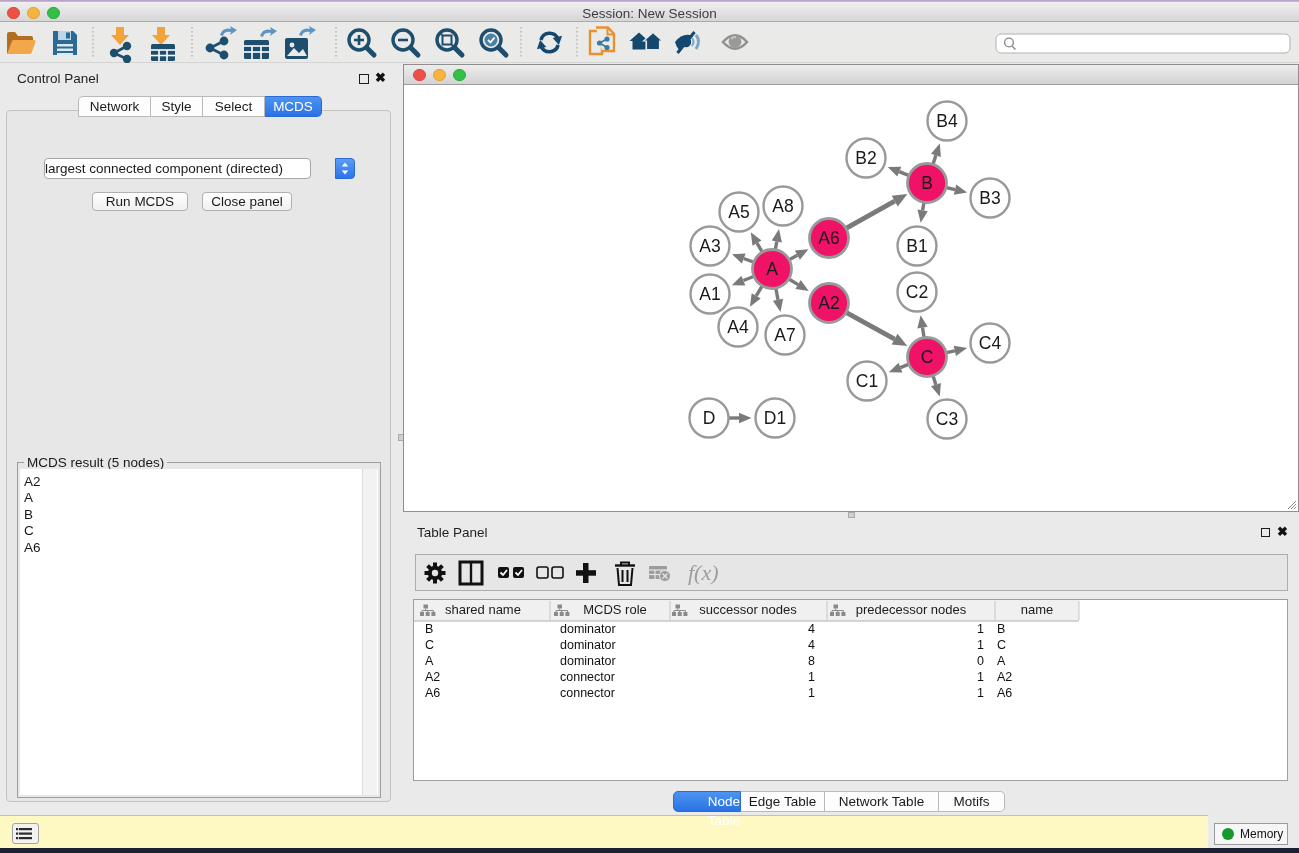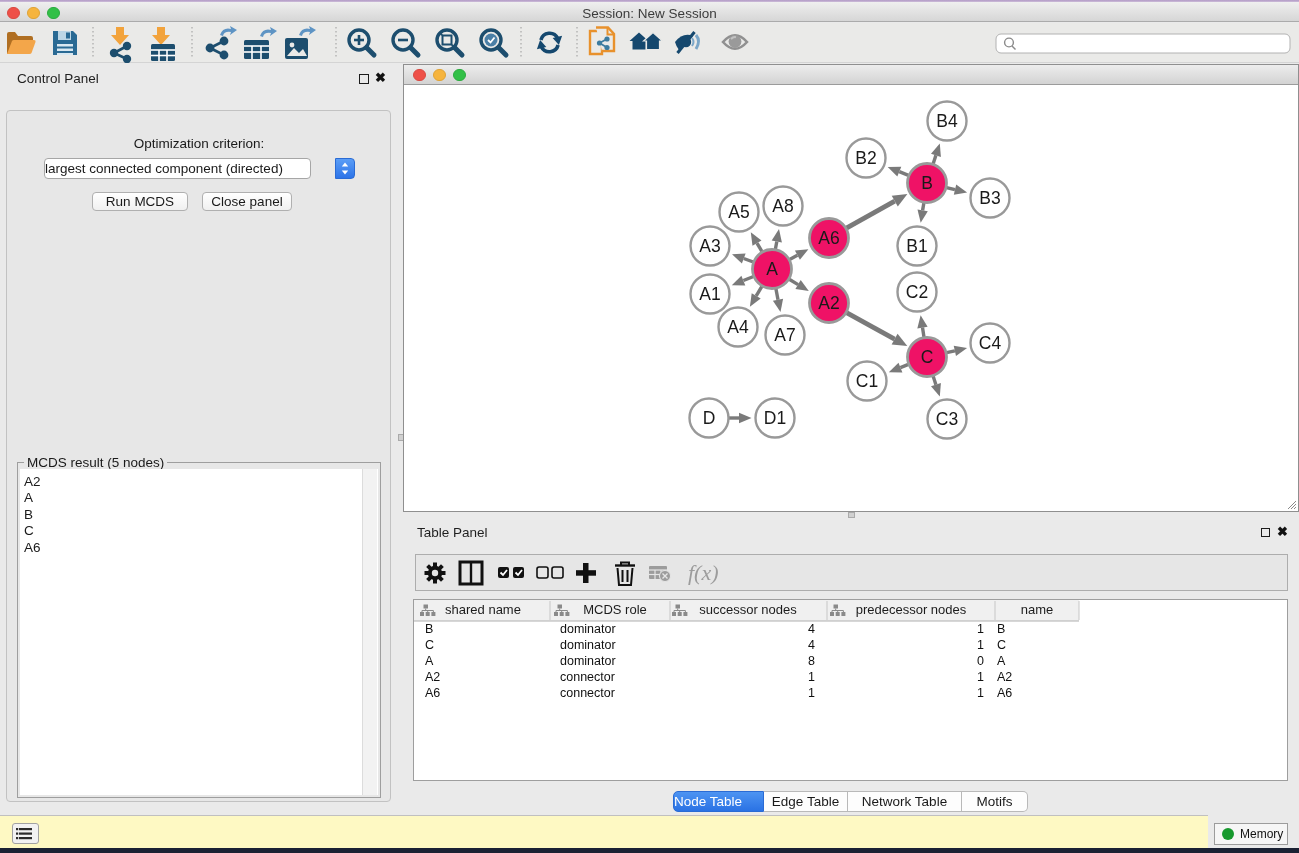--- a/index.html
+++ b/index.html
@@ -168,21 +168,26 @@
 </svg>
 </div>
 
 <div class="abs" style="left:0;top:63px;width:398px;height:752px;background:#eaeaea">
   <div class="panel-title abs" style="left:17px;top:8px">Control Panel</div>
   <div class="abs" style="left:359px;top:11px;width:10px;height:10px;border:1.6px solid #1c1c1c"></div>
   <div class="abs" style="left:375px;top:6.5px;font-size:13px;font-weight:bold;color:#111">✖</div>
 
   <div class="abs" style="left:6px;top:47px;width:385px;height:692px;background:#e7e7e7;border:1px solid #c2c2c2;border-radius:4px"></div>
 
-  <div class="abs" style="left:0;top:73px;width:398px;text-align:center;font-size:13.5px">Optimization criterion:</div>
+  <div class="abs" style="left:78px;top:33px;height:21px;display:flex;font-size:13.5px">
+    <div style="width:73px;background:#fdfdfd;border:1px solid #b9b9b9;border-radius:5px 0 0 0;text-align:center;line-height:19px">Network</div>
+    <div style="width:52px;background:#fdfdfd;border:1px solid #b9b9b9;border-left:none;text-align:center;line-height:19px">Style</div>
+    <div style="width:62px;background:#fdfdfd;border:1px solid #b9b9b9;border-left:none;text-align:center;line-height:19px">Select</div>
+    <div style="width:57px;background:linear-gradient(#4d94f2,#2a72e4);border:1px solid #2a6bd4;border-left:none;border-radius:0 5px 5px 0;text-align:center;line-height:19px;color:#fff">MCDS</div>
+  </div>
 
   <div class="abs" style="left:44px;top:95px;width:267px;height:21px;background:#fff;border:1px solid #a6a6a6;border-radius:4px;font-size:13.5px;line-height:19px;">largest connected component (directed)</div>
   <div class="abs" style="left:335px;top:95px;width:20px;height:21px;background:linear-gradient(#5a9df6,#2d74e8);border-radius:0 4px 4px 0;border:1px solid #2a6bd4">
     <svg width="18" height="19">
         <path d="M9 3.5 L12.2 7.5 L5.8 7.5 Z" fill="#fff"></path>
         <path d="M9 15.5 L12.2 11.5 L5.8 11.5 Z" fill="#fff"></path>
       </svg>
   </div>
 
   <div class="abs" style="left:92px;top:129px;width:96px;height:19px;background:linear-gradient(#ffffff,#f0f0f0);border:1px solid #b0b0b0;border-radius:4px;text-align:center;font-size:13.5px;line-height:17px">Run MCDS</div>
@@ -448,18 +453,18 @@
         <text x="11" y="97">A6</text>
           <text x="146" y="97">connector</text>
           <text x="401" y="97" text-anchor="end">1</text>
           <text x="570" y="97" text-anchor="end">1</text>
           <text x="583" y="97">A6</text>
       </g>
     </svg>
   </div>
 
   <div class="abs" style="left:270px;top:271px;height:21px;display:flex;font-size:13.5px">
-    <div style="width:91px;background:linear-gradient(#4d94f2,#2a72e4);border:1px solid #2a6bd4;border-radius:5px 0 0 5px;text-align:left;line-height:19px;color:#fff">Node Table</div>
+    <div style="width:68px;background:linear-gradient(#4d94f2,#2a72e4);border:1px solid #2a6bd4;border-radius:5px 0 0 5px;text-align:right;line-height:19px;color:#fff">Node Table</div>
     <div style="width:84px;background:#fdfdfd;border:1px solid #b9b9b9;border-left:none;text-align:center;line-height:19px">Edge Table</div>
     <div style="width:114px;background:#fdfdfd;border:1px solid #b9b9b9;border-left:none;text-align:center;line-height:19px">Network Table</div>
     <div style="width:66px;background:#fdfdfd;border:1px solid #b9b9b9;border-left:none;border-radius:0 5px 5px 0;text-align:center;line-height:19px">Motifs</div>
   </div>
 </div>
 
 </body></html>

